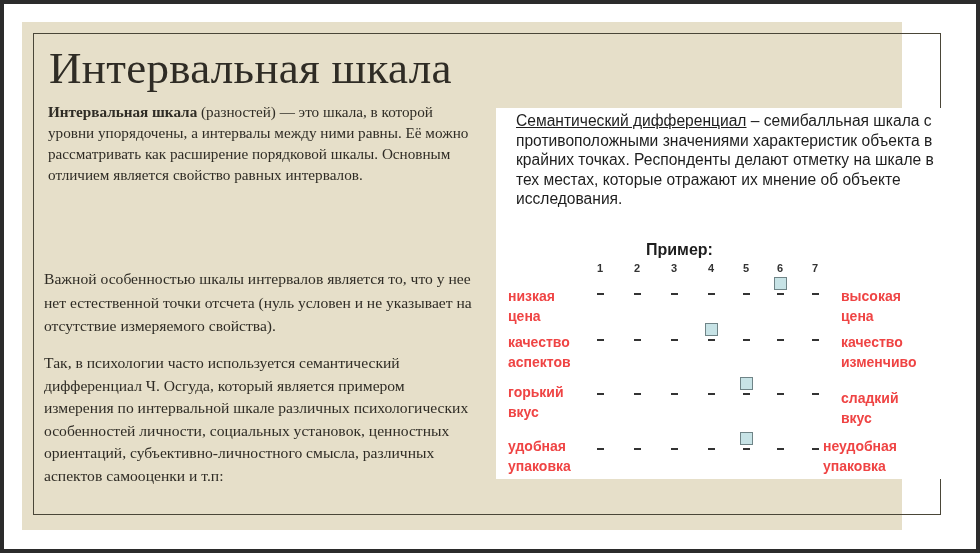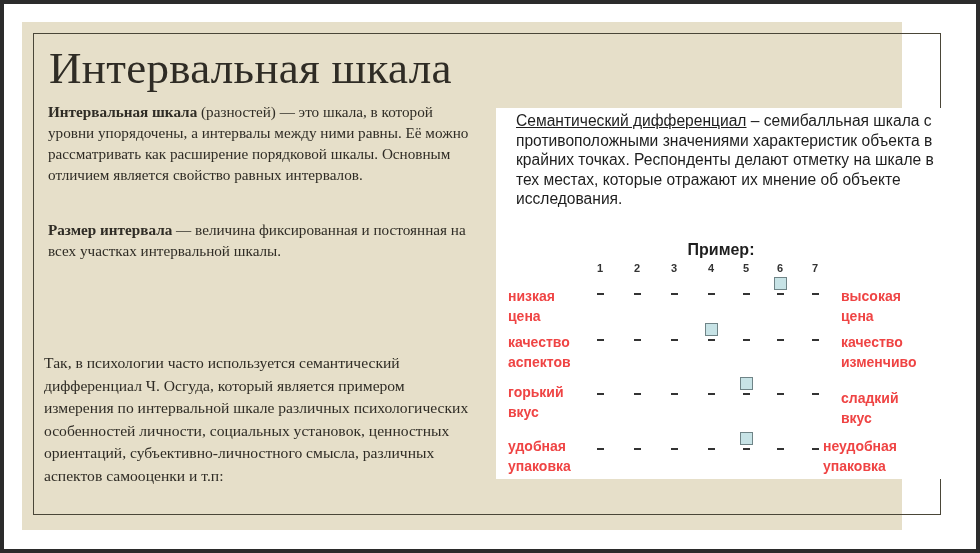--- a/index.html
+++ b/index.html
@@ -67,21 +67,21 @@
     left: 20px; top: 3px;
     width: 425px;
     font-size: 15.6px;
     font-weight: normal;
     line-height: 19.5px;
   }
   .def .term { text-decoration: underline; }
   .example-title {
     position: absolute;
     left: 150px; top: 133px;
-    width: 150px; text-align: center;
+    width: 150px; text-align: left;
     font-size: 16px; font-weight: bold;
   }
   .scale-num {
     position: absolute;
     top: 154px;
     width: 14px;
     text-align: center;
     font-size: 11px;
     font-weight: bold;
     color: #333;
@@ -111,24 +111,24 @@
 <div class="slide">
   <div class="beige">
     <div class="frame">
 
       <div class="title">Интервальная шкала</div>
 
       <div class="left-col p1">
         <p><span class="bold">Интервальная шкала</span><span> (разностей) — это шкала, в которой уровни упорядочены, а интервалы между ними равны. Её можно рассматривать как расширение порядковой шкалы. Основным отличием является свойство равных интервалов.</span></p>
       </div>
 
-      <div class="left-col p2">
-        <p><span class="bold">Размер интервала</span><span> — величина фиксированная и постоянная на всех участках интервальной шкалы.</span></p>
+
+      <div class="left-col p3">
+        <p>Важной особенностью шкалы интервалов является то, что у нее нет естественной точки отсчета (нуль условен и не указывает на отсутствие измеряемого свойства).</p>
       </div>
-
 
       <div class="left-col p4">
         <p>Так, в психологии часто используется семантический дифференциал Ч. Осгуда, который является примером измерения по интервальной шкале различных психологических особенностей личности, социальных установок, ценностных ориентаций, субъективно-личностного смысла, различных аспектов самооценки и т.п:</p>
       </div>
 
       <div class="white-panel">
         <div class="def">
           <span class="term">Семантический дифференциал</span><span> – семибалльная шкала  с противоположными значениями характеристик объекта в крайних точках. Респонденты делают отметку на шкале в тех местах, которые отражают их мнение об объекте исследования.</span>
         </div>
 

